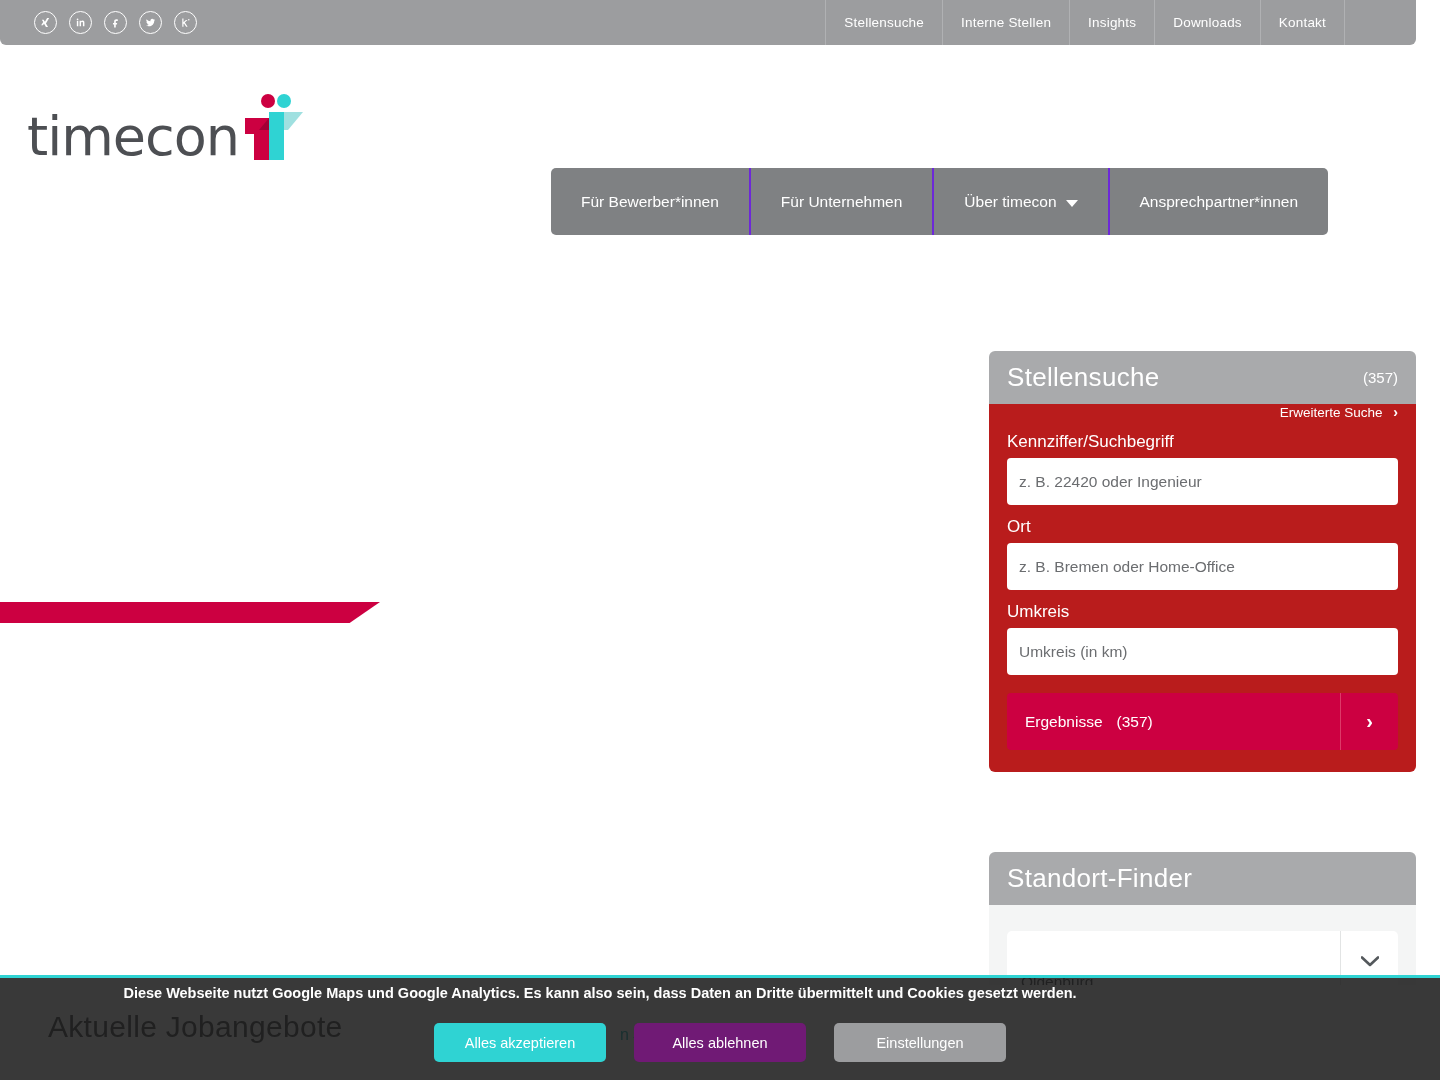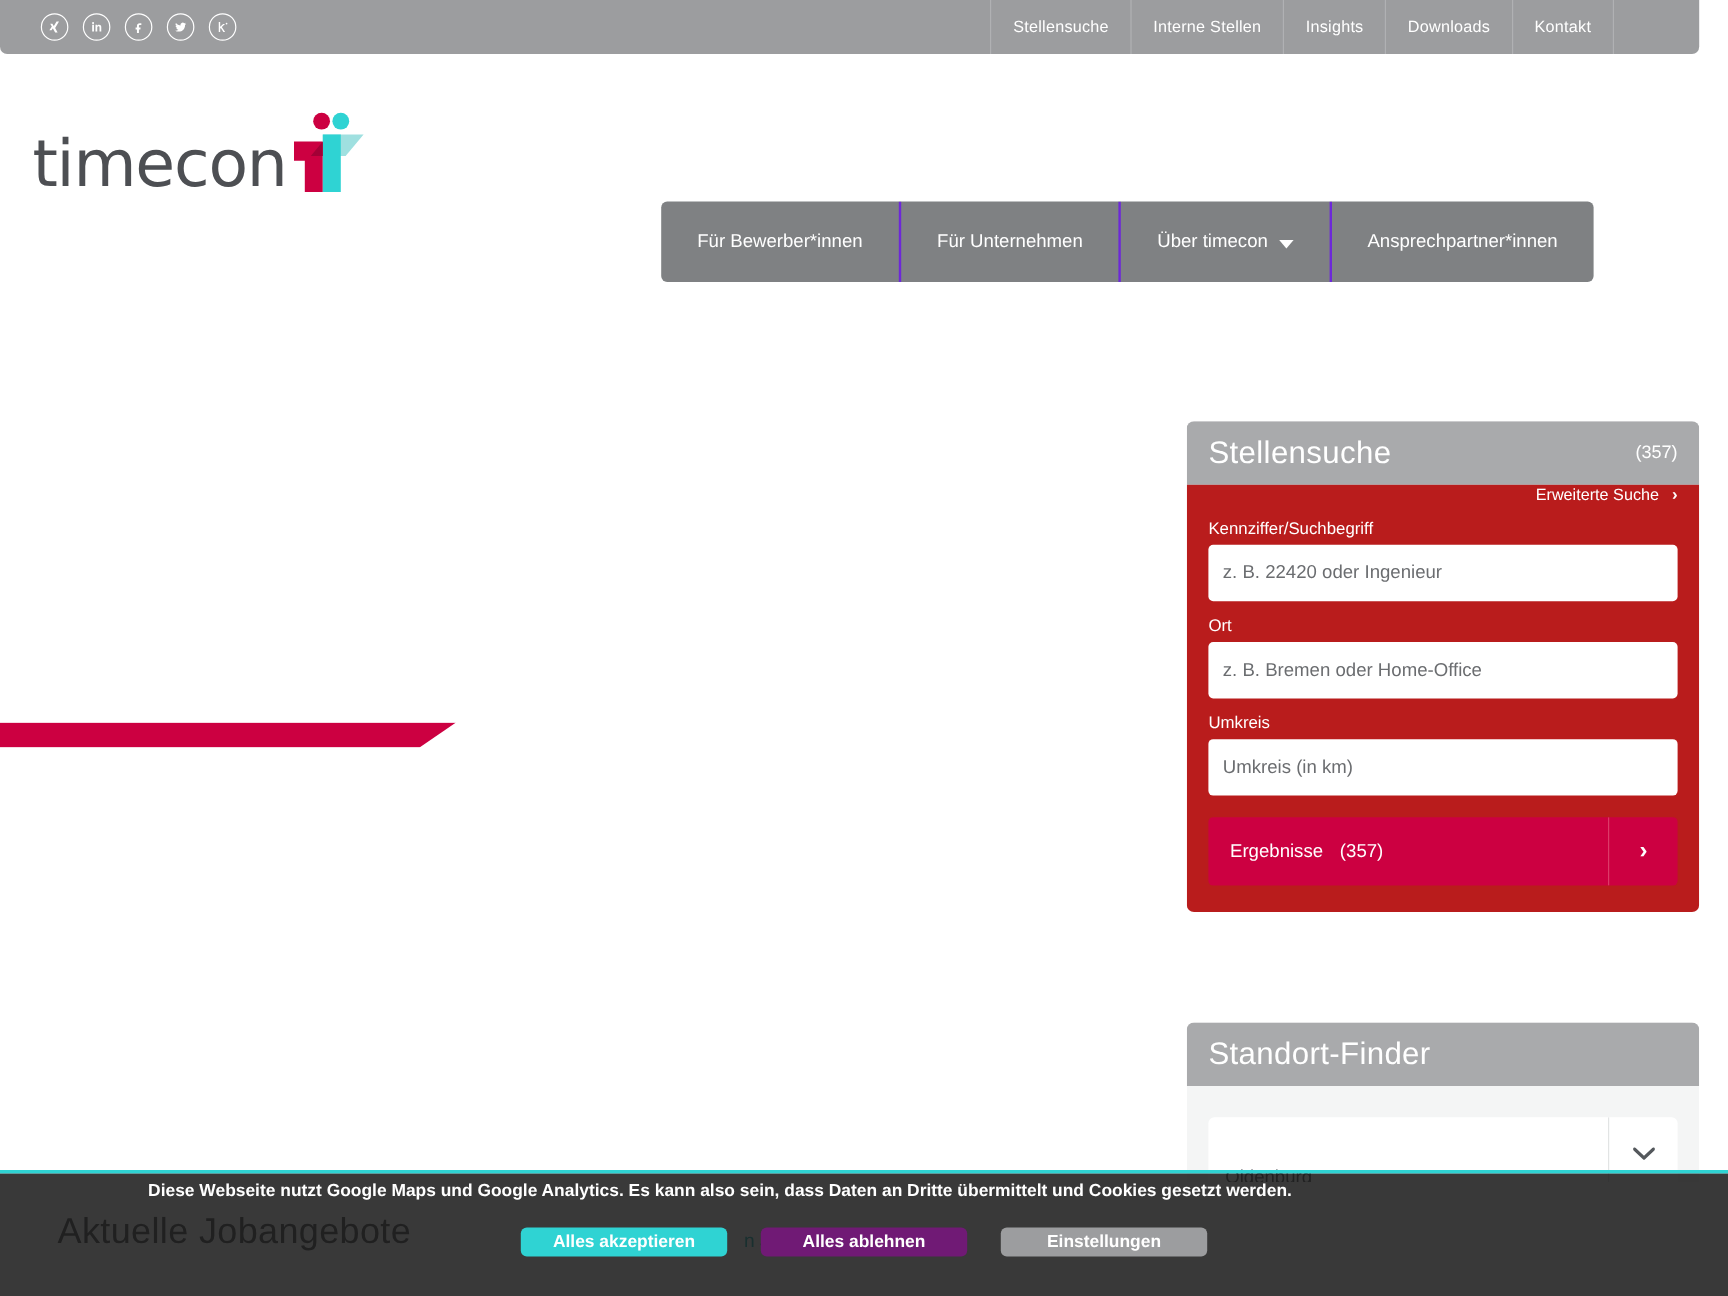--- a/index.html
+++ b/index.html
@@ -149,21 +149,21 @@
   }
   .chev-r {
     display:inline-block;
     margin-left: 7px;
     font-weight: bold;
     font-size: 14px;
   }
 
   .field-label {
     color: #ffffff;
-    font-size: 14px;
+    font-size: 17px;
     margin-bottom: 6px;
   }
   .field-input {
     width: 100%;
     height: 47px;
     background: #ffffff;
     border: none;
     border-radius: 4px;
     padding: 0 12px;
     font-size: 15.5px;
@@ -264,28 +264,27 @@
     font-size: 14.5px;
     font-weight: bold;
     margin-left: 16px;
   }
   .cookie-btns {
     position: absolute; left: 0; top: 1023px;
     width: 1440px;
     display: flex; justify-content: center; gap: 28px;
   }
   .ck-btn {
-    height: 24px;
+    height: 39px;
     min-width: 172px;
     border: none; border-radius: 5px;
     font-size: 14.5px;
     font-family: "Liberation Sans", sans-serif;
     cursor: pointer;
     color: #ffffff;
-    font-weight: bold;
   }
   .ck-accept { background: #2fd3d3; }
   .ck-decline { background: #701a75; }
   .ck-settings { background: #9c9d9f; }
 </style>
 </head>
 <body>
 
 <div id="page">
 

